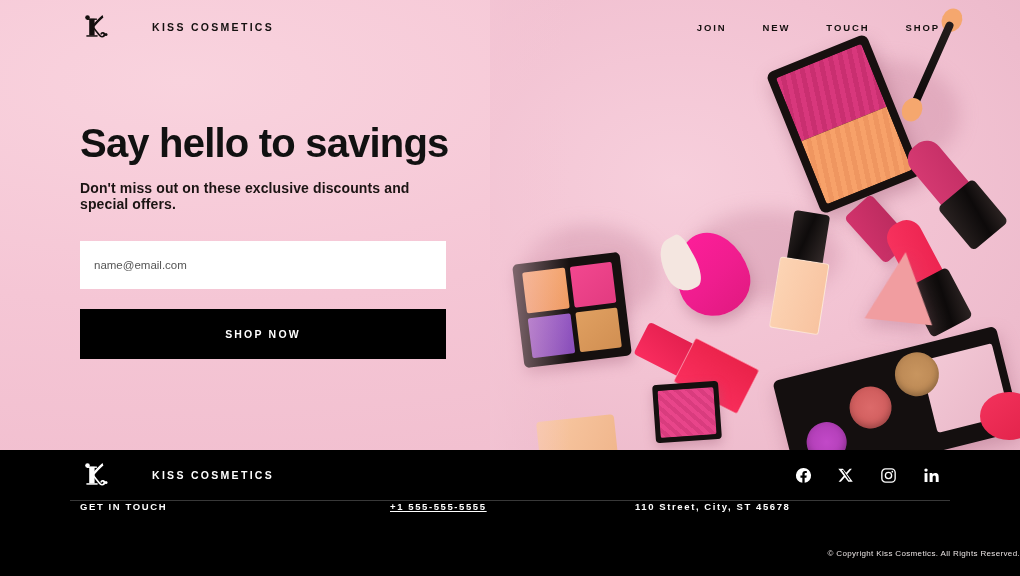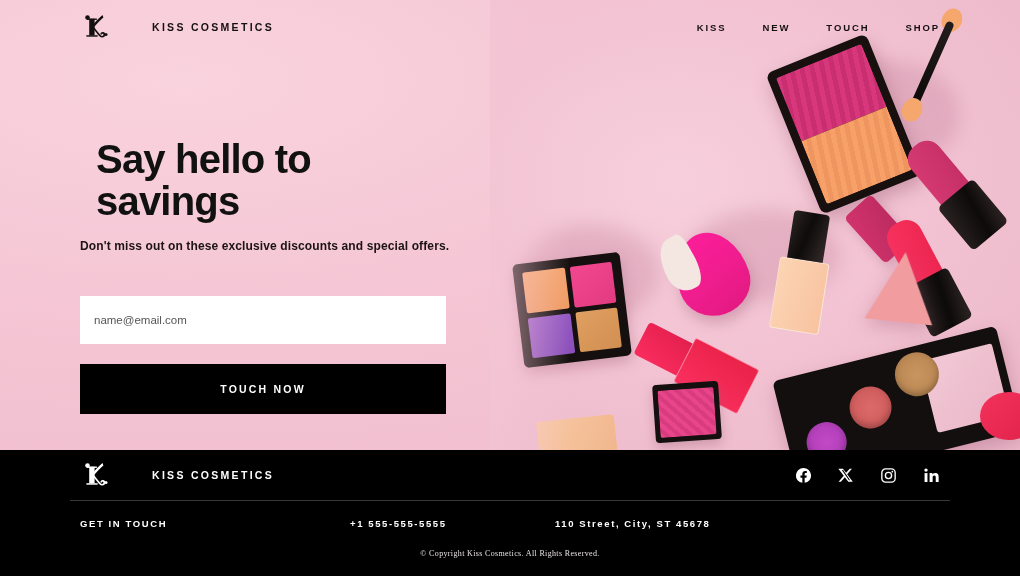--- a/index.html
+++ b/index.html
@@ -82,42 +82,42 @@
   .header{position:absolute;left:0;top:0;width:1020px;height:54px;z-index:60;
         display:flex;align-items:center;justify-content:space-between;padding:0 80px;box-sizing:border-box;}
   .brand{display:flex;align-items:center;gap:14px;}
   .mono{width:34px;height:34px;display:block;}
   .brandname{font-size:10.5px;font-weight:700;letter-spacing:2.3px;color:#14100f;padding-left:24px;}
   .nav{display:flex;align-items:center;gap:36px;}
   .nav a{font-size:9.5px;font-weight:700;letter-spacing:1.9px;color:#14100f;text-decoration:none;}
 
   
   .copy{position:absolute;left:80px;top:122px;width:370px;z-index:55;}
-  .h1{font-size:40px;line-height:1.06;font-weight:700;color:#111;letter-spacing:-.8px;margin:16px;}
-  .sub{margin:16px 0 14px;font-size:12px;font-weight:700;color:#1b1413;letter-spacing:.12px;}
+  .h1{font-size:40px;line-height:1.06;font-weight:700;color:#111;letter-spacing:-.8px;margin:0;}
+  .sub{margin:16px 0 0;font-size:14px;font-weight:700;color:#1b1413;letter-spacing:.12px;}
   .field{margin-top:29px;width:366px;height:48px;background:#fff;border:none;box-sizing:border-box;
         padding:0 14px;font-size:11.5px;color:#333;font-family:"Liberation Sans",sans-serif;outline:none;}
   .field::placeholder{color:#555;}
   .cta{margin-top:20px;width:366px;height:50px;background:#000;color:#fff;border:none;cursor:pointer;
         font-size:10.5px;font-weight:700;letter-spacing:2.2px;font-family:"Liberation Sans",sans-serif;}
 
   
   .footer{position:absolute;left:0;top:450px;width:1020px;height:126px;background:#000;color:#fff;}
   .frow1{height:50px;display:flex;align-items:center;justify-content:space-between;padding:0 80px;box-sizing:border-box;}
   .frow1 .brandname{color:#fff;}
   .socials{display:flex;align-items:center;gap:26px;}
   .socials span{display:flex;align-items:center;justify-content:center;cursor:pointer;}
   .divider{height:1px;background:rgba(255,255,255,.22);margin:0 70px;}
-  .frow2{height:44px;display:flex;align-items:center;padding:0 80px;box-sizing:border-box;}
+  .frow2{height:44px;display:flex;align-items:flex-start;padding:0 80px;box-sizing:border-box;gap:40px;}
   .frow2 div{font-size:9.5px;font-weight:700;letter-spacing:1.6px;color:#fff;white-space:nowrap;}
   .f-a{flex:0 0 270px;}
-  .f-b{flex:0 0 205px;}
+  .f-b{flex:0 0 205px;text-decoration:underline;}
   .f-c{flex:1;}
   .f-d{text-align:right;}
-  .copyline{text-align:center;font-size:8px;letter-spacing:.35px;color:#e8e2e2;padding-top:4px;font-family:Liberation Serif, serif;}
+  .copyline{text-align:right;font-size:8px;letter-spacing:.35px;color:#e8e2e2;padding-top:4px;}
 </style>
 </head>
 <body>
 
 <div class="page">
 
   <div class="hero">
 
     <div class="photo">
 
@@ -195,32 +195,32 @@
             <path d="M9.2 8.8 h5.4 v16.6 h-5.4 z"></path>
             <path d="M6.4 25.2 h11.2 v1.5 h-11.2 z"></path>
             <path d="M6.9 8.5 h10.0 v1.4 h-10.0 z"></path>
             <path d="M23.4 7.6 c-3.9 3.6 -7.0 6.8 -9.4 9.5 c2.0 2.6 4.1 5.2 6.4 7.8 c0.9 1.0 1.9 1.3 2.6 0.7 c0.7 -0.6 0.6 -1.6 -0.3 -1.8 c-0.7 -0.2 -1.1 0.3 -1.0 0.9 l-1.3 -0.2 c-0.2 -1.6 1.0 -2.8 2.6 -2.6 c1.7 0.2 2.6 1.7 2.2 3.3 c-0.4 1.7 -2.2 2.7 -4.0 2.1 c-1.3 -0.4 -2.3 -1.4 -3.4 -2.8 c-2.0 -2.5 -3.9 -5.0 -5.7 -7.4 l0 -1.6 c2.7 -3.0 6.2 -6.6 10.4 -10.5 z"></path>
             <circle cx="26.0" cy="24.6" r="1.5"></circle>
           </g>
         </svg>
         <span class="brandname">KISS COSMETICS</span>
       </div>
       <nav class="nav">
-        <a href="#">KISS</a>
+        <a href="#">JOIN</a>
         <a href="#">NEW</a>
         <a href="#">TOUCH</a>
         <a href="#">SHOP</a>
       </nav>
     </div>
 
     <div class="copy">
       <h1 class="h1">Say hello to savings</h1>
       <p class="sub">Don't miss out on these exclusive discounts and special offers.</p>
       <input class="field" type="email" placeholder="name@email.com" style="">
-      <button class="cta">TOUCH NOW</button>
+      <button class="cta">SHOP NOW</button>
     </div>
   </div>
 
   <div class="footer">
     <div class="frow1">
       <div class="brand">
         <svg class="mono" viewBox="0 0 34 34">
           <g fill="#ffffff">
             <circle cx="7.5" cy="7.5" r="2.3"></circle>
             <path d="M9.2 8.8 h5.4 v16.6 h-5.4 z"></path>

